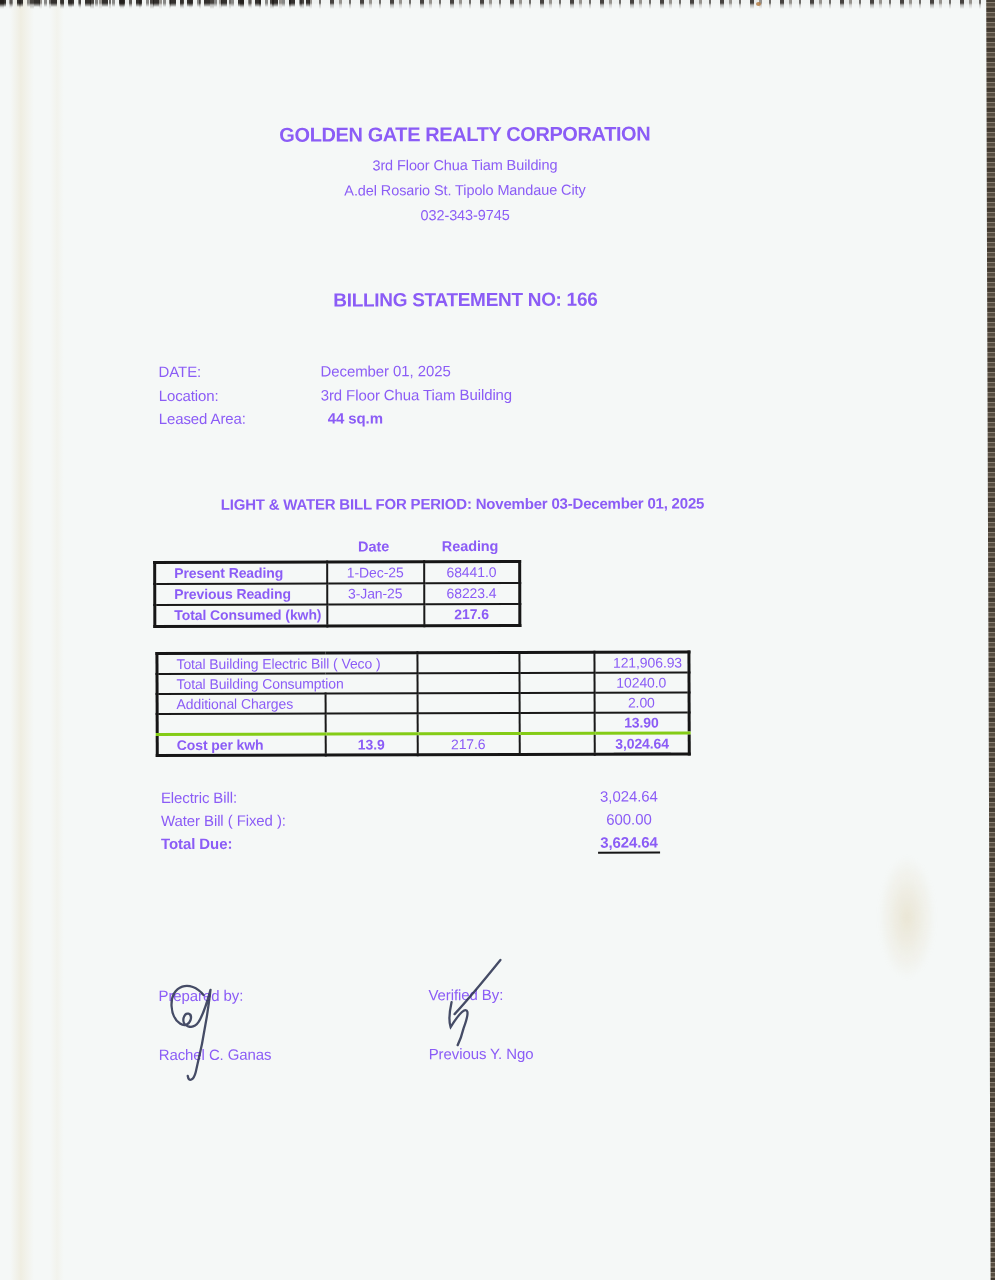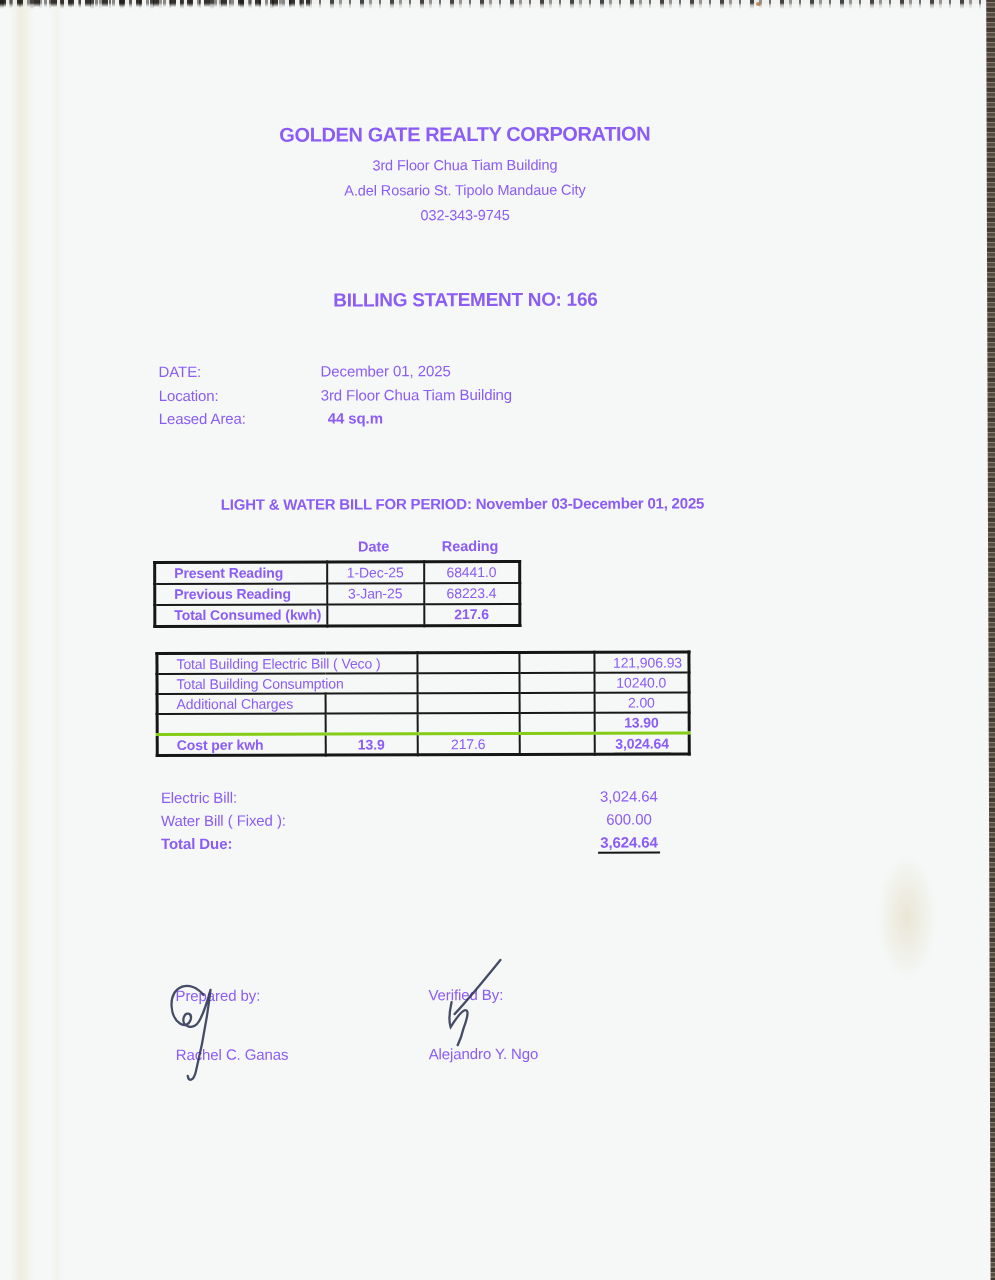--- a/index.html
+++ b/index.html
@@ -66,21 +66,21 @@
   .lbl{text-align:left;}
   .ctr{text-align:center;}
   .t2 .r5 td{border-top:3px solid #84cc16;}
   .ul{border-bottom:2px solid #161616;padding:0 2px 1px 2px;}
   
   .summary{position:absolute;left:160px;top:785px;width:530px;font-size:15px;}
   .sum-row{position:relative;height:23px;line-height:23px;}
   .sum-value{position:absolute;left:418px;top:0;width:100px;text-align:center;}
   
   .sig{position:absolute;width:210px;font-size:15px;}
-  .sig-prepared{left:174px;top:985px;}
+  .sig-prepared{left:157px;top:985px;}
   .sig-verified{left:427px;top:985px;}
   .sig-received{left:694px;top:985px;}
   .sig-label{height:19px;line-height:19px;}
   .sig-name{margin-top:40px;height:19px;line-height:19px;white-space:nowrap;}
   .sig-line{margin-top:42px;width:94px;border-bottom:2px solid #161616;margin-left:-2px;}
   .sig-svg{position:absolute;z-index:3;}
 </style>
 </head>
 <body>
 
@@ -209,21 +209,21 @@
         <span class="sum-value"><span class="ul">3,624.64</span></span>
       </div>
     </div>
 
     <div class="sig sig-prepared">
       <div class="sig-label">Prepared by:</div>
       <div class="sig-name">Rachel C. Ganas</div>
     </div>
     <div class="sig sig-verified">
       <div class="sig-label">Verified By:</div>
-      <div class="sig-name">Alejandro Y. Ngo</div>
+      <div class="sig-name">Previous Y. Ngo</div>
     </div>
 
     <svg class="sig-svg" style="left:155px;top:972px;" width="80" height="115" viewBox="0 0 80 115">
       <path d="M 47,22 C 34,6 14,12 15,33 C 16,50 30,58 34,47 C 36,40 29,38 27,45 C 25,53 36,58 42,49 C 47,41 51,28 54,17
                M 54,17 C 51,42 45,75 39,99 C 37,107 32,110 31,103" fill="none" stroke="#2c3352" stroke-width="2.3" stroke-linecap="round" opacity="0.88"></path>
     </svg>
     <svg class="sig-svg" style="left:420px;top:958px;" width="90" height="95" viewBox="0 0 90 95">
       <path d="M 79,2 C 66,18 46,42 33,56
                M 30,44 C 28,53 27,63 29,69 C 34,61 40,52 44,52 C 48,52 45,62 42,70 C 40,78 38,83 36,87" fill="none" stroke="#2c3352" stroke-width="2.3" stroke-linecap="round" opacity="0.88"></path>
     </svg>

